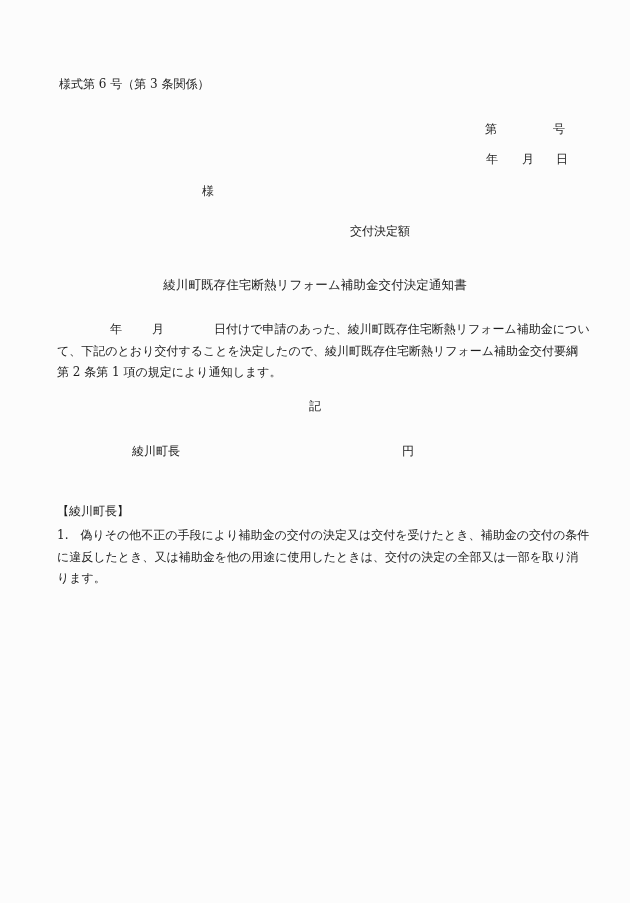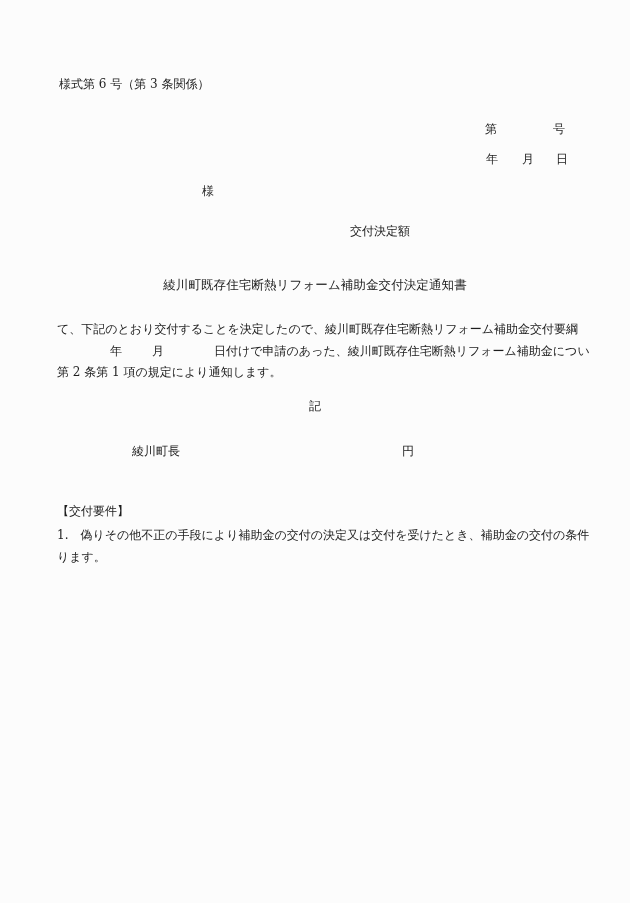--- a/index.html
+++ b/index.html
@@ -43,35 +43,36 @@
     <span>年</span><span class="sp" style="width:24px;"></span><span>月</span><span class="sp" style="width:22px;"></span><span>日</span>
   </div>
 
   <div class="abs" style="left:202px; top:184px;">様</div>
 
   <div class="abs" style="left:350px; top:224px;">交付決定額</div>
 
   <div class="abs center title" style="top:278px;">綾川町既存住宅断熱リフォーム補助金交付決定通知書</div>
 
   <div class="abs para" style="left:57px; top:319px;">
-    <div class="pline">て、下記のとおり交付することを決定したので、綾川町既存住宅断熱リフォーム補助金交付要綱</div>
     <div class="pline">
       <span class="sp" style="width:53px;"></span><span>年</span><span class="sp" style="width:30px;"></span><span>月</span><span class="sp" style="width:50px;"></span><span>日付けで申請のあった、綾川町既存住宅断熱リフォーム補助金につい</span>
     </div>
+    <div class="pline">て、下記のとおり交付することを決定したので、綾川町既存住宅断熱リフォーム補助金交付要綱</div>
     <div class="pline">第 2 条第 1 項の規定により通知します。</div>
   </div>
 
   <div class="abs center" style="top:399px;">記</div>
 
   <div class="abs" style="left:0; top:444px; width:630px;">
     <span class="abs" style="left:132px; top:0;">綾川町長</span>
     <span class="abs sp" style="left:192px; top:0; width:210px;"></span>
     <span class="abs" style="left:402px; top:0;">円</span>
   </div>
 
-  <div class="abs" style="left:57px; top:504px;">【交付要件】</div>
+  <div class="abs" style="left:57px; top:504px;">【綾川町長】</div>
 
   <div class="abs para" style="left:57px; top:525px;">
     <div class="pline">1.　偽りその他不正の手段により補助金の交付の決定又は交付を受けたとき、補助金の交付の条件</div>
+    <div class="pline">に違反したとき、又は補助金を他の用途に使用したときは、交付の決定の全部又は一部を取り消</div>
     <div class="pline">ります。</div>
   </div>
 
 </div>
 
 </body></html>

